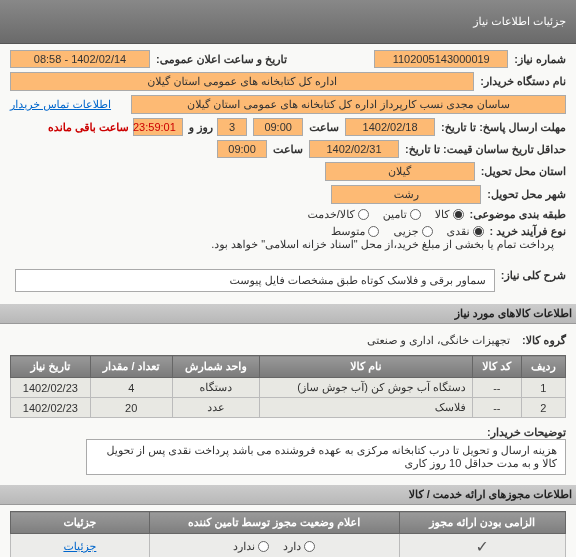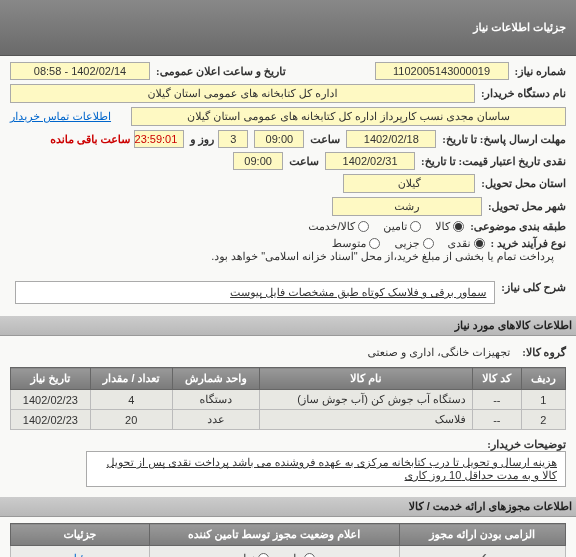--- a/index.html
+++ b/index.html
@@ -7,22 +7,22 @@
   font-family: Tahoma, Arial, sans-serif;
   font-size: 11px;
   background: #f5f5f0;
   color: #333;
   width: 576px;
   direction: rtl;
 }
 .section-header {
   background: linear-gradient(to bottom, #888, #6a6a6a);
   color: #fff;
-  padding: 21px 10px;
-  font-weight: bold;
+  padding: 15px 10px;
+  font-weight: normal;
   border-bottom: 1px solid #555;
 }
 .sub-header {
   background: linear-gradient(to bottom, #ccc, #b8b8b8);
   color: #222;
   padding: 3px 4px;
   font-weight: bold;
   border-bottom: 1px solid #999;
 }
 .content {
@@ -32,24 +32,23 @@
 .row {
   display: flex;
   align-items: center;
   margin-bottom: 4px;
   flex-wrap: wrap;
 }
 .label {
   font-weight: bold;
   margin-left: 6px;
   white-space: nowrap;
-  font-family: Liberation Serif, serif;
 }
 .value-box {
-  background: #fef9c3;
+  background: #fdba74;
   border: 1px solid #aaa;
   padding: 2px 6px;
   min-height: 18px;
   display: inline-block;
   text-align: center;
   font-family: Tahoma, Arial;
 }
 .wide { flex: 1; }
 .link { color: #0066cc; text-decoration: underline; cursor: pointer; }
 .red { color: #cc0000; }
@@ -81,21 +80,20 @@
   background: #e8e8e3;
   padding: 3px 6px;
   border: 1px solid #bbb;
   text-align: center;
 }
 .block-text {
   background: #fff;
   border: 1px solid #aaa;
   padding: 4px 8px;
   width: 480px;
-  text-decoration: underline;
 }
 .auth-table {
   width: 100%;
   border-collapse: collapse;
 }
 .auth-table th {
   background: linear-gradient(to bottom, #9a9a9a, #7e7e7e);
   color: #fff;
   padding: 4px;
   border: 1px solid #666;
@@ -148,29 +146,29 @@
     <span class="value-box" style="width:90px">1402/02/18</span>
     <span class="label" style="margin-right:6px">ساعت</span>
     <span class="value-box" style="width:50px">09:00</span>
     <span class="value-box" style="width:30px;margin-right:6px">3</span>
     <span class="label" style="margin-right:4px">روز و</span>
     <span class="value-box red" style="width:50px">23:59:01</span>
     <span class="label red" style="margin-right:4px">ساعت باقی مانده</span>
   </div>
 
   <div class="row">
-    <span class="label">نقدی تاریخ اعتبار قیمت: تا تاریخ:</span>
+    <span class="label">حداقل تاریخ ساسان قیمت: تا تاریخ:</span>
     <span class="value-box" style="width:90px">1402/02/31</span>
     <span class="label" style="margin-right:6px">ساعت</span>
     <span class="value-box" style="width:50px">09:00</span>
   </div>
 
   <div class="row">
     <span class="label">استان محل تحویل:</span>
-    <span class="value-box" style="width:132px">گیلان</span>
+    <span class="value-box" style="width:150px">گیلان</span>
   </div>
 
   <div class="row">
     <span class="label">شهر محل تحویل:</span>
     <span class="value-box" style="width:150px">رشت</span>
   </div>
 
   <div class="row">
     <span class="label">طبقه بندی موضوعی:</span>
     <div class="radio-group">

